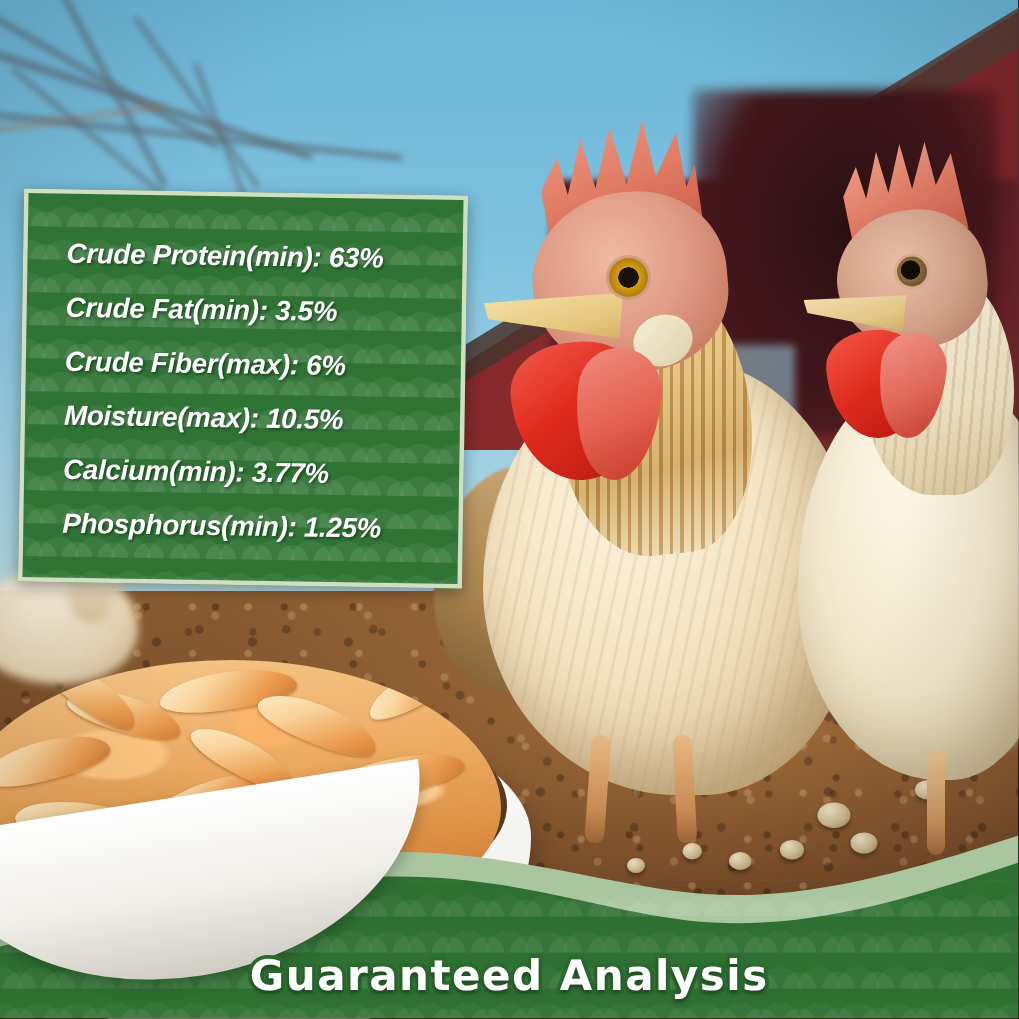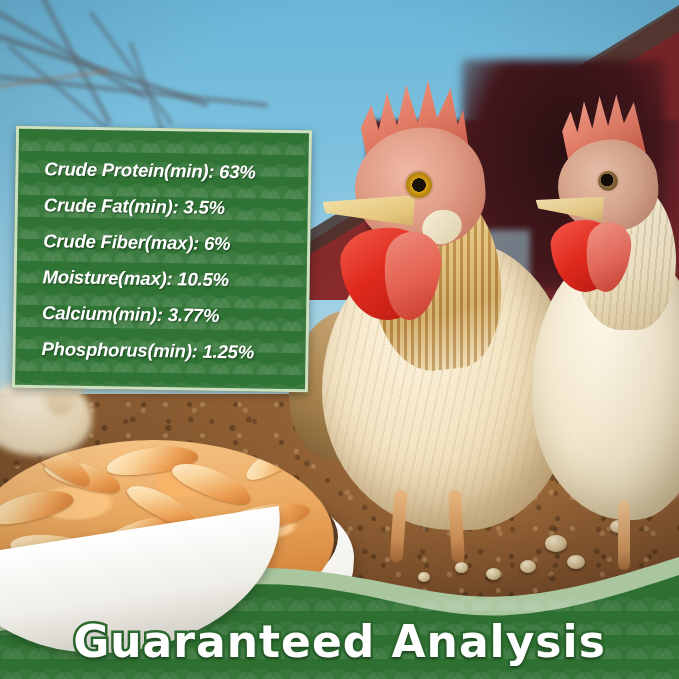--- a/index.html
+++ b/index.html
@@ -313,21 +313,21 @@
       radial-gradient(circle at 0% 100%, rgba(255,255,255,.045) 0 40%, rgba(255,255,255,0) 41%),
       radial-gradient(circle at 100% 100%, rgba(255,255,255,.045) 0 40%, rgba(255,255,255,0) 41%);
     background-size:26px 24px;
     pointer-events:none;
   }
   .banner-title {
     position:absolute; left:0; bottom:12px; width:679px;
     text-align:center;
     font-family:"DejaVu Sans", sans-serif;
     font-weight:bold;
-    font-size:44px;
+    font-size:28px;
     letter-spacing:1px;
     color:#ffffff;
     -webkit-text-stroke:5px #2b6a2f;
     paint-order:stroke fill;
     text-shadow:0 2px 3px rgba(0,0,0,.35);
   }
   
   .bowl-overlap {
     position:absolute; left:-40px; bottom:28px; width:330px; height:120px;
     border-radius:0 0 50% 50% / 0 0 100% 100%;

